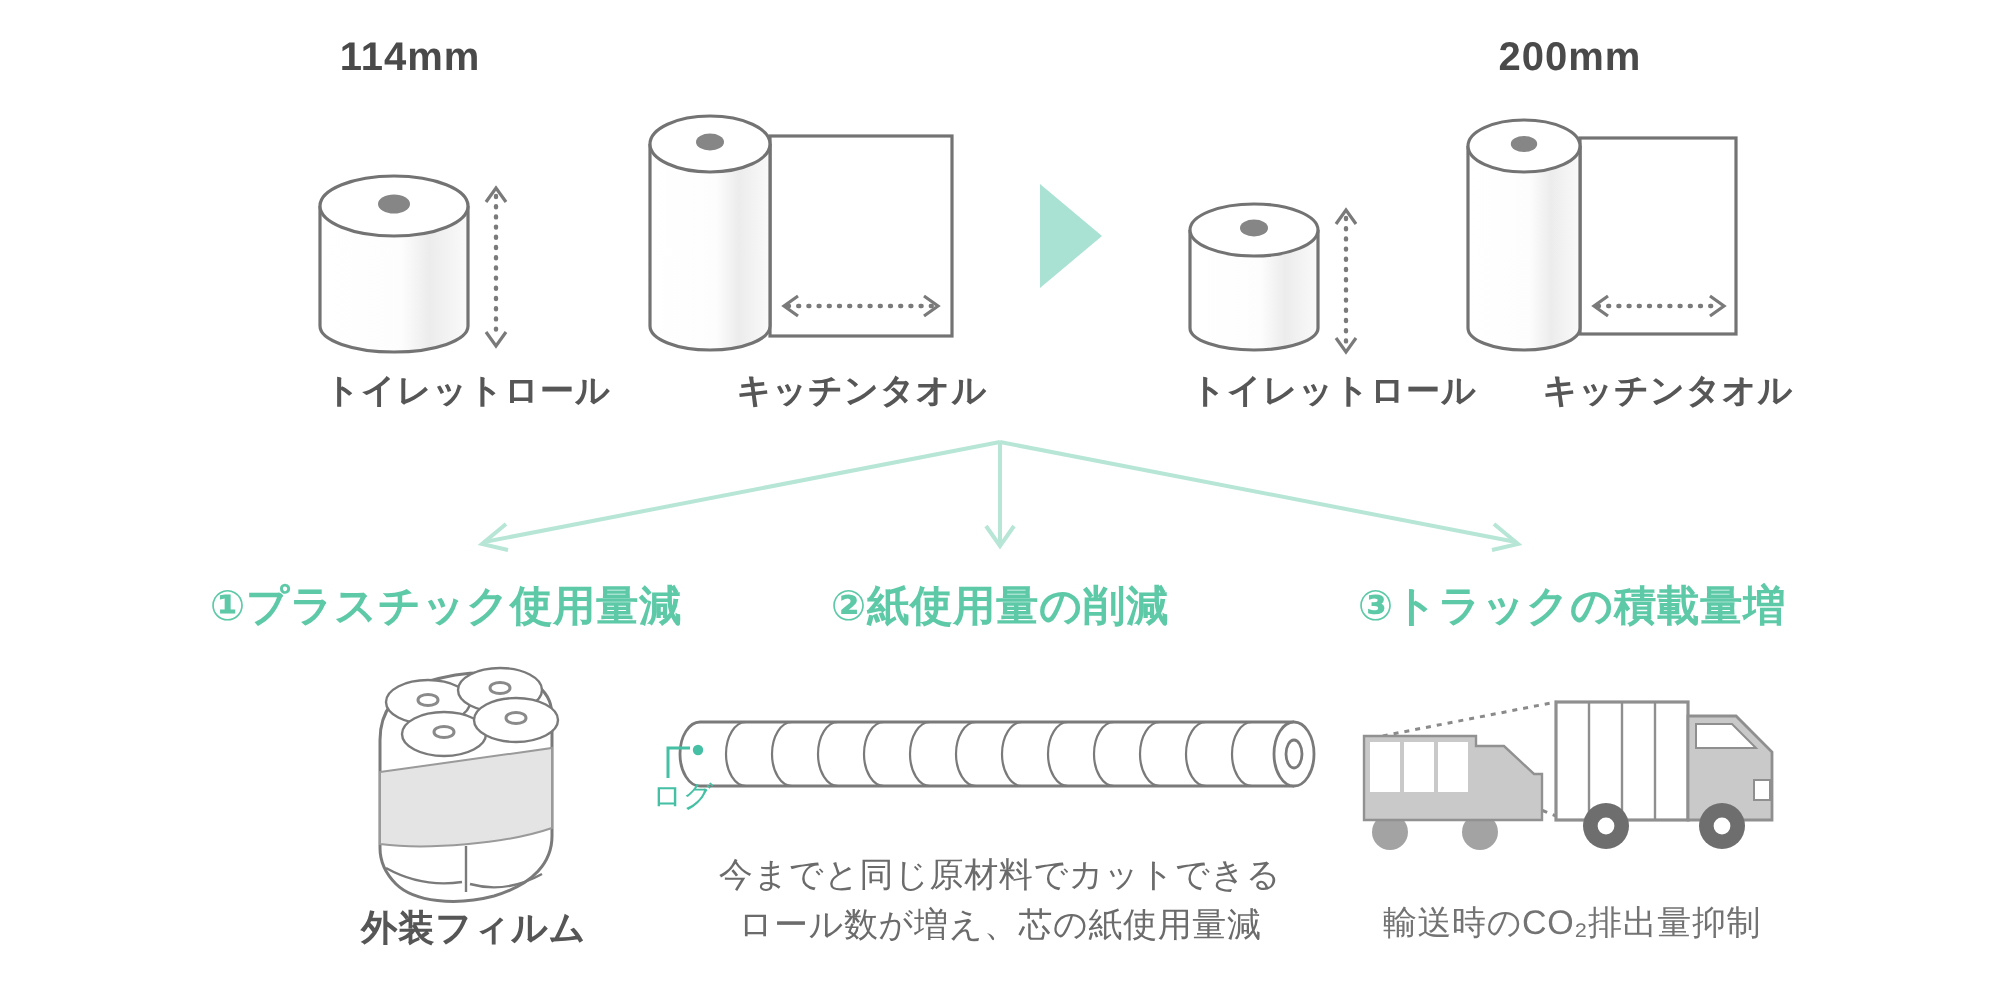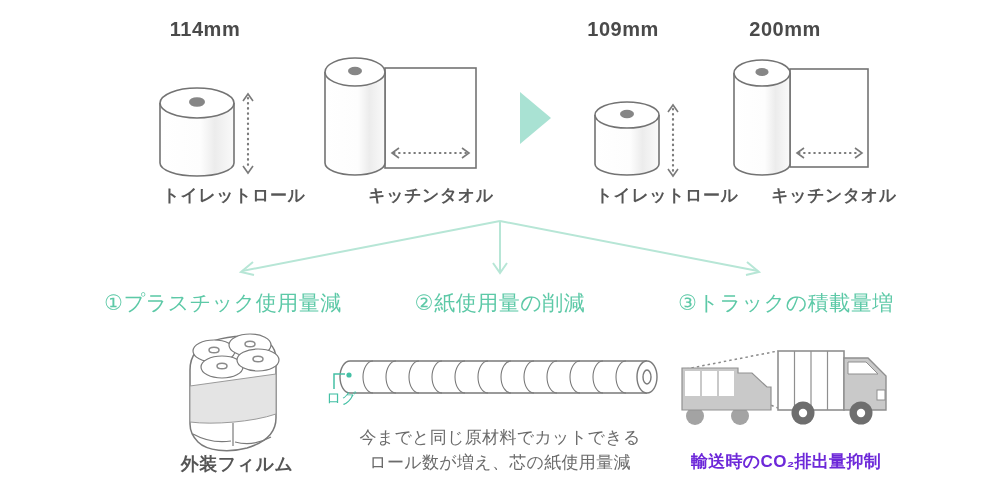--- a/index.html
+++ b/index.html
@@ -4,34 +4,33 @@
 <style>
   html,body{margin:0;padding:0;background:#fff;}
   .canvas{
     position:relative;width:1000px;height:500px;background:#ffffff;
     font-family:"Liberation Sans","DejaVu Sans",sans-serif;overflow:hidden;
   }
   .abs{position:absolute;}
   .cx{position:absolute;transform:translateX(-50%);white-space:nowrap;text-align:center;}
   .dim-label{font-size:20px;font-weight:600;color:#4a4a4a;letter-spacing:.5px;}
   .roll-label{font-size:17px;font-weight:600;color:#565656;letter-spacing:.5px;margin-left:31px;}
-  .benefit-heading{font-size:21px;font-weight:400;color:#5dc9a7;letter-spacing:.5px;}
+  .benefit-heading{font-size:21px;font-weight:700;color:#5dc9a7;letter-spacing:.5px;}
   .caption-dark{font-size:18px;font-weight:600;color:#565656;letter-spacing:.5px;}
   .caption-mid{font-size:17px;font-weight:500;color:#6b6b6b;letter-spacing:.3px;}
-  .caption-light{font-size:17px;font-weight:700;color:#6d28d9;letter-spacing:.3px;}
+  .caption-light{font-size:17px;font-weight:400;color:#737373;letter-spacing:.3px;}
   .log-note{font-size:15px;font-weight:500;color:#45c0a5;}
   svg{display:block;}
 </style>
 </head>
 <body>
 
 <div class="canvas">
 
   <div class="cx dim-label" style="left:205px;top:18px;">114mm</div>
-  <div class="cx dim-label" style="left:623px;top:18px;">109mm</div>
   <div class="cx dim-label" style="left:785px;top:18px;">200mm</div>
 
   <svg class="abs" style="left:158px;top:86px;" width="100" height="95" viewBox="0 0 100 95">
     <defs>
       <linearGradient id="g1" x1="0" y1="0" x2="1" y2="0">
         <stop offset="0" stop-color="#ffffff"></stop>
           <stop offset="0.55" stop-color="#fdfdfd"></stop>
         <stop offset="0.74" stop-color="#ececec"></stop>
           <stop offset="1" stop-color="#fafafa"></stop>
       </linearGradient>

